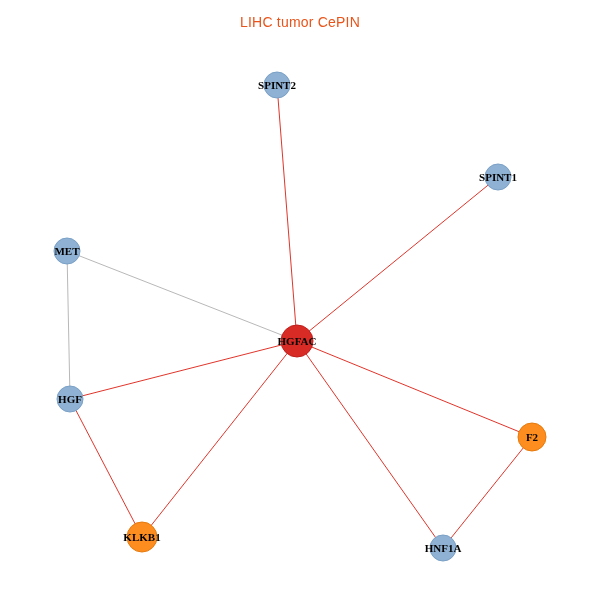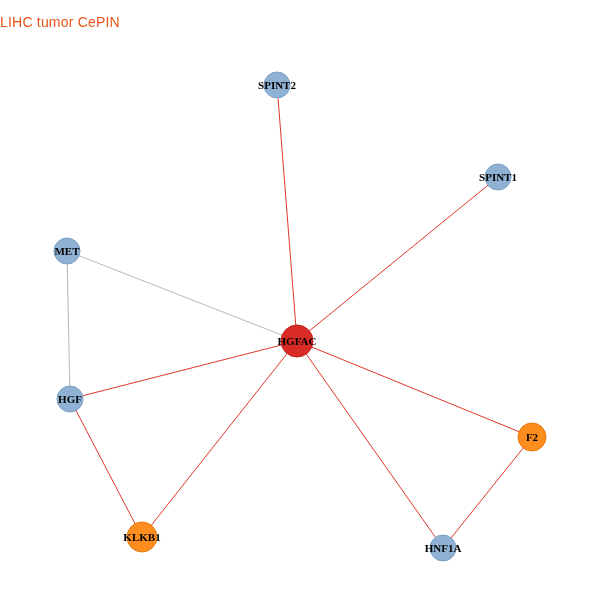--- a/index.html
+++ b/index.html
@@ -13,20 +13,21 @@
     width: 600px;
     height: 600px;
     background: #ffffff;
     overflow: hidden;
   }
   #chart-title {
     position: absolute;
     top: 14px;
     left: 0;
     width: 100%;
+    text-align: center;
     font-size: 14px;
     font-weight: normal;
     letter-spacing: 0.2px;
   }
   #network-svg {
     position: absolute;
     top: 0;
     left: 0;
   }
   .node-label {

